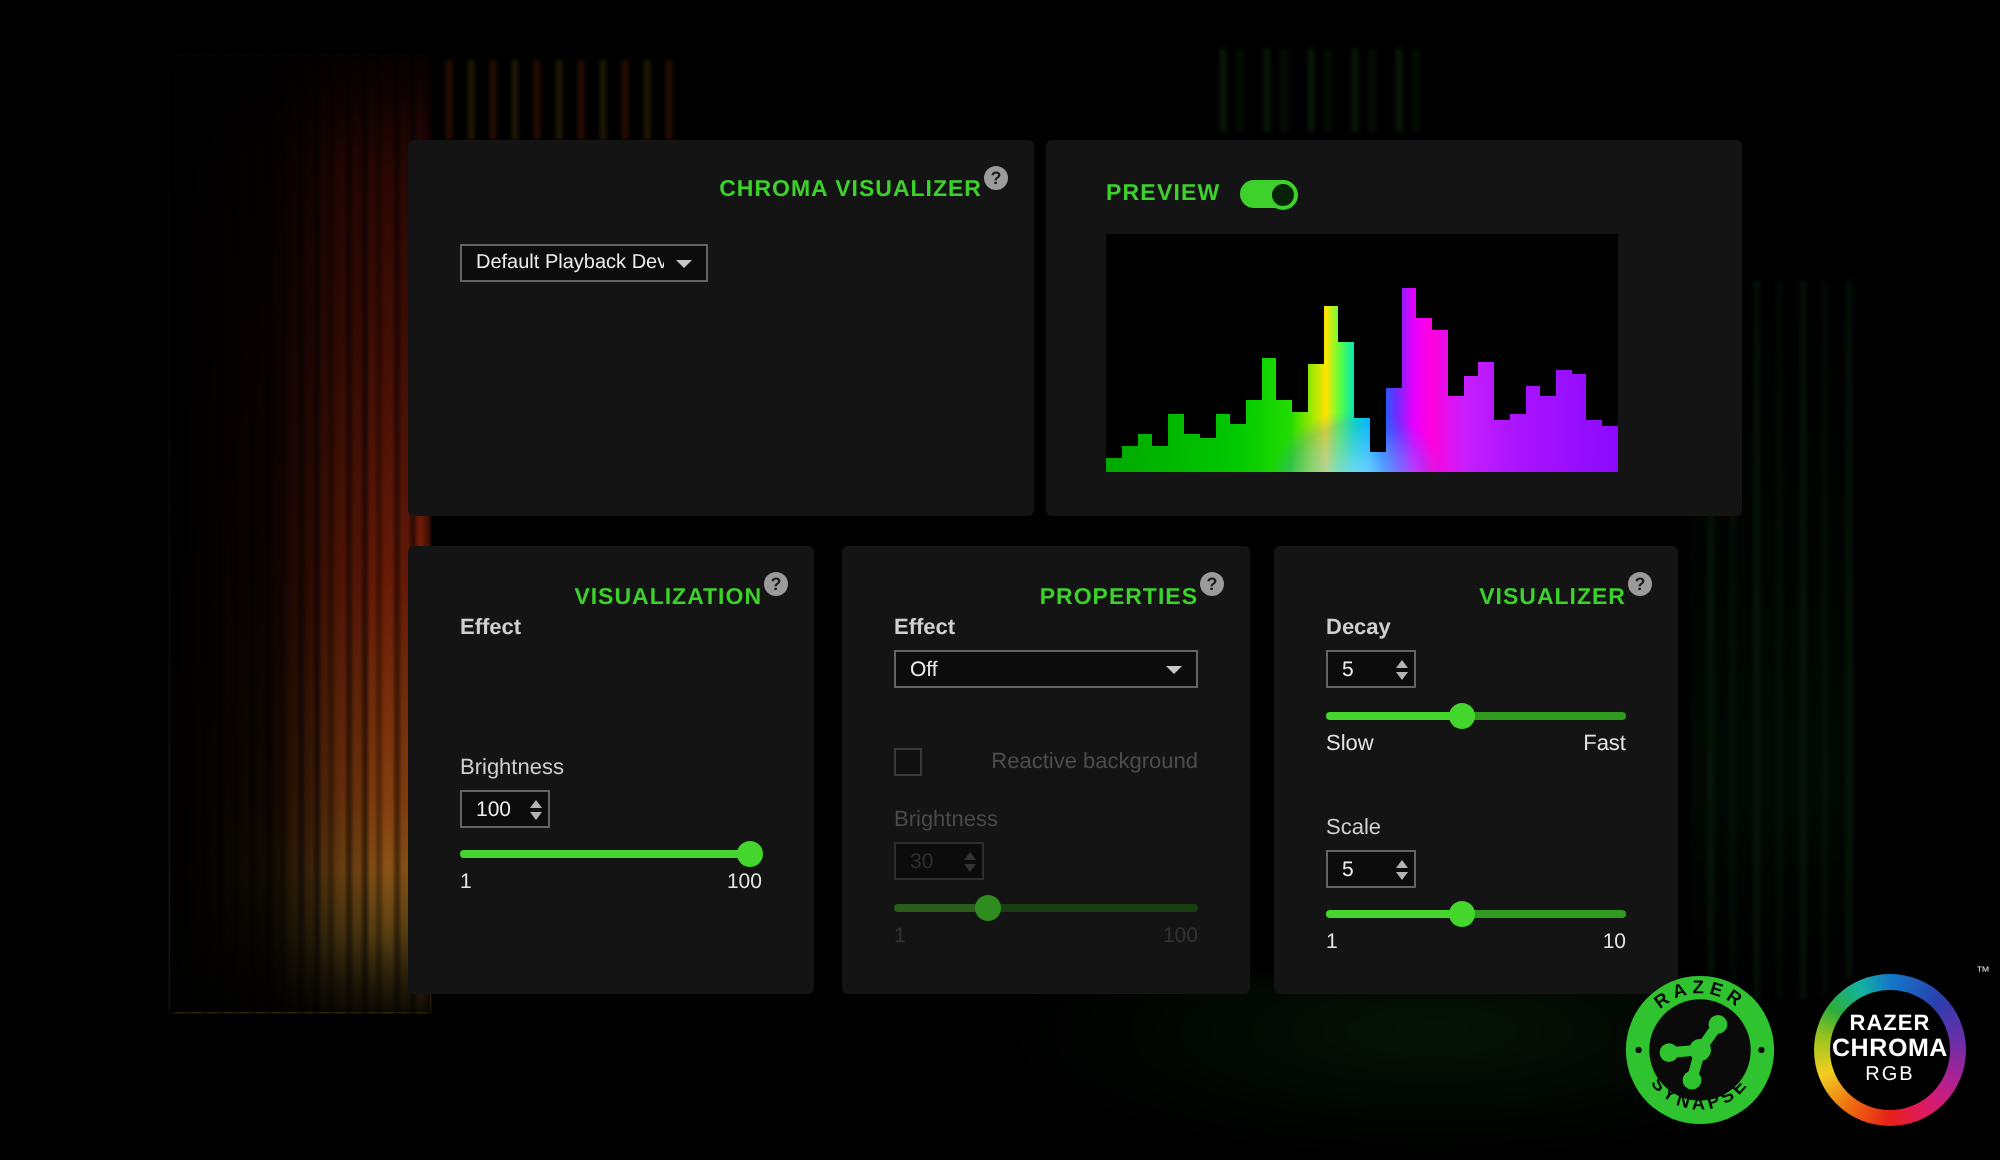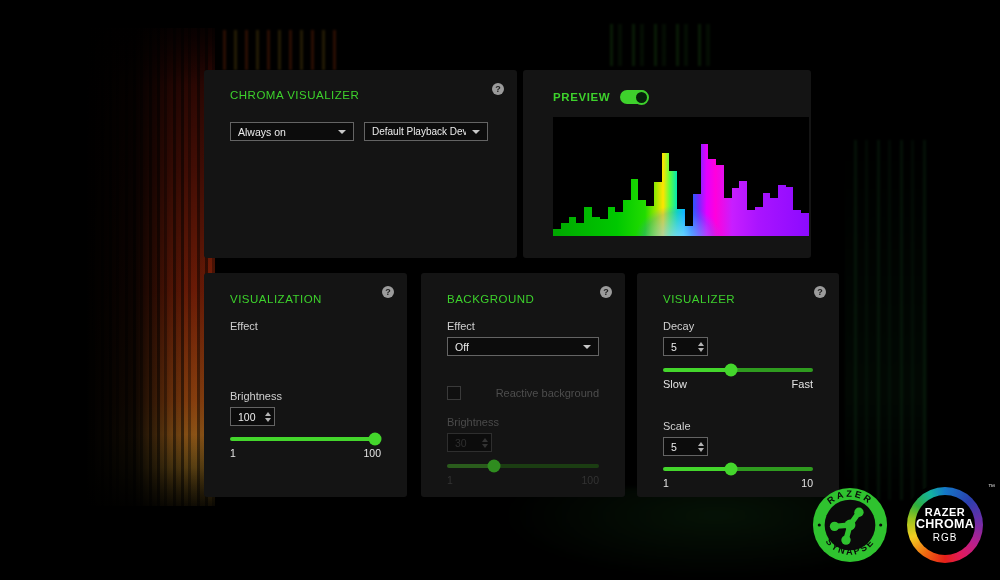--- a/index.html
+++ b/index.html
@@ -47,27 +47,27 @@
   }
   .bg-bottom-green{
     position:absolute; left:500px; top:488px; width:360px; height:92px;
     background:radial-gradient(ellipse at 60% 30%, rgba(18,60,20,.3), transparent 70%);
     filter:blur(2px);
   }
 
   
   .panel{ position:absolute; background:#141414; border-radius:3px; }
   .p1{ left:204px; top:70px;  width:313px; height:188px; padding:19px 26px 0; }
-  .p2{ left:523px; top:70px;  width:288px; height:188px; padding:20px 30px 0; }
+  .p2{ left:523px; top:70px;  width:348px; height:188px; padding:20px 30px 0; }
   .p3{ left:204px; top:273px; width:203px; height:224px; padding:20px 26px 0; }
   .p4{ left:421px; top:273px; width:204px; height:224px; padding:20px 26px 0; }
   .p5{ left:637px; top:273px; width:202px; height:224px; padding:20px 26px 0; }
 
   .panel-title{
-    color:#3dd12c; font-size:11.5px; font-weight:400; letter-spacing:.5px; line-height:13px;
+    color:#3dd12c; font-size:11.5px; font-weight:700; letter-spacing:.5px; line-height:13px;text-align:right;
   }
   .help{
     position:absolute; top:13px; right:13px; width:12px; height:12px; border-radius:50%;
     background:#9b9b9b; color:#1c1c1c; font-size:9px; font-weight:700;
     display:flex; align-items:center; justify-content:center; line-height:1;
   }
 
   .field-label{ color:#d0d0d0; font-size:11px; }
   .field-label.dim{ color:#4a4a4a; }
 
@@ -124,21 +124,21 @@
       radial-gradient(ellipse 58px 46px at 49% 103%, rgba(140,215,255,.85), rgba(70,130,255,.25) 60%, transparent 75%),
       linear-gradient(90deg,
         #00a800 0%, #00c800 25%, #22dc00 36%, #96e800 40%, #ffe400 43%,
         #64ff3c 45.5%, #00e8b4 48.5%, #00c8ff 51%, #1464ff 54%, #7828ff 57%,
         #e400ff 60%, #ff00dc 63.5%, #c81eff 70%, #aa14ff 80%, #8c0aff 100%);
   }
   .spec-col{ position:absolute; top:0; background:#000; }
 
   
   .mt5{margin-top:5px;} .mt6{margin-top:6px;} .mt7{margin-top:7px;}
-  .mt14{margin-top:14px;} .mt16{margin-top:16px;}
+  .mt14{margin-top:2px;font-weight:bold;} .mt16{margin-top:16px;}
   .mt30{margin-top:30px;justify-content:space-between;} .mt58{margin-top:58px;}
   .dd-row{ display:flex; gap:10px; margin-top:20px; }
   .dd-row .dropdown{ width:124px; }
   .dd-full{ width:100%; margin-top:5px; }
 
   
   .logo-synapse{ position:absolute; left:811px; top:486px; width:78px; height:78px; }
   .logo-chroma{ position:absolute; left:903px; top:483px; width:84px; height:84px;
     border-radius:50%; background:#000; }
   .chroma-ring{ position:absolute; inset:4px; border-radius:50%;
@@ -162,24 +162,20 @@
   <div class="bg-flame-fade"></div>
   <div class="bg-top-warm"></div>
   <div class="bg-top-green"></div>
   <div class="bg-right-green"></div>
   <div class="bg-bottom-green"></div>
 
   <div class="panel p1">
     <div class="help">?</div>
     <div class="panel-title">CHROMA VISUALIZER</div>
     <div class="dd-row">
-      <div class="dropdown">
-        <span>Always on</span>
-        <span class="caret"></span>
-      </div>
       <div class="dropdown">
         <span style="overflow:hidden; font-size:10px;">Default Playback Device</span>
         <span class="caret"></span>
       </div>
     </div>
   </div>
 
   <div class="panel p2">
     <div class="preview-head">
       <span class="preview-label">PREVIEW</span>
@@ -241,21 +237,21 @@
       <div class="thumb" style="left: 96%; background: rgb(68, 214, 44);"></div>
     </div>
     <div class="slider-labels">
       <span>1</span>
       <span>100</span>
     </div>
   </div>
 
   <div class="panel p4">
     <div class="help">?</div>
-    <div class="panel-title">BACKGROUND</div>
+    <div class="panel-title">PROPERTIES</div>
     <div class="field-label mt14">Effect</div>
     <div class="dropdown dd-full">
       <span>Off</span>
       <span class="caret"></span>
     </div>
     <div class="check-row mt30">
       <div class="checkbox"></div>
       <span class="check-label">Reactive background</span>
     </div>
     <div class="field-label dim mt16">Brightness</div>

